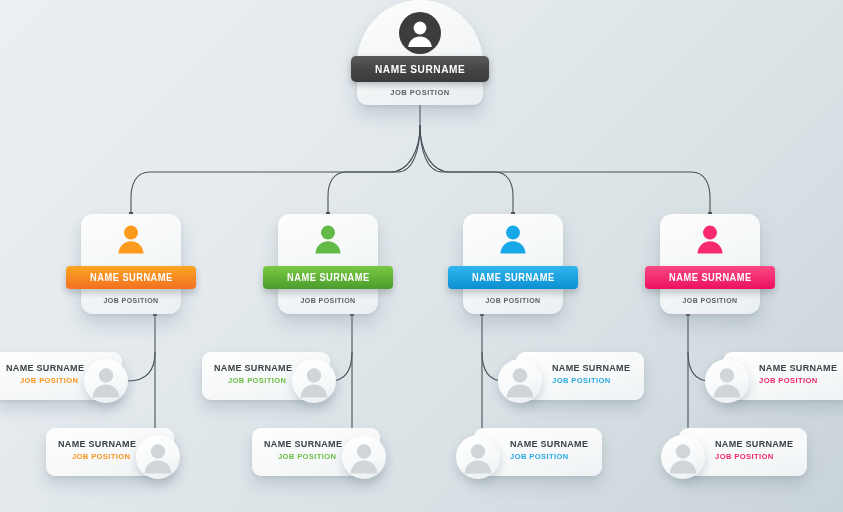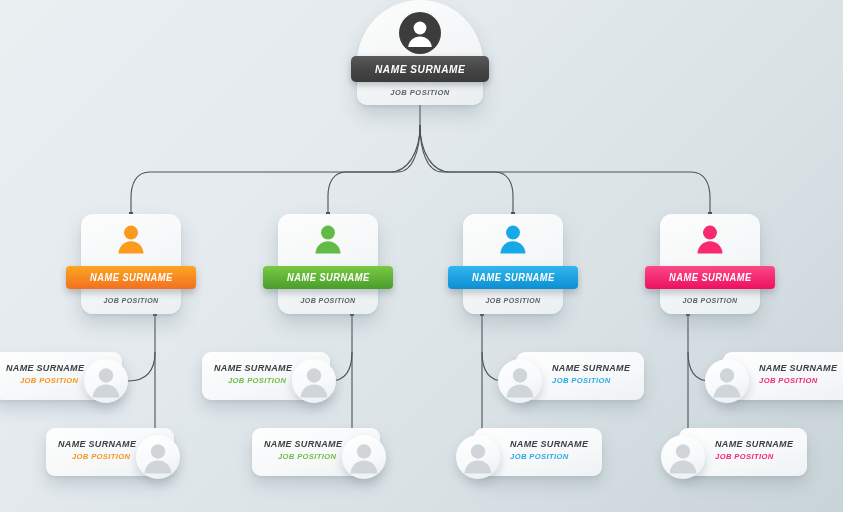--- a/index.html
+++ b/index.html
@@ -2,21 +2,21 @@
 <html><head>
 <meta charset="utf-8">
 <style>
   * { margin:0; padding:0; box-sizing:border-box; }
   html,body { width:843px; height:512px; overflow:hidden; }
   body{
     font-family:"Liberation Sans", sans-serif;
     background:linear-gradient(135deg,#eaeff2 0%,#e4eaee 35%,#dae2e6 65%,#c9d4d8 100%);
     position:relative;
   }
-  #canvas{ position:absolute; inset:0; width:843px; height:512px;font-style:italic; }
+  #canvas{ position:absolute; inset:0; width:843px; height:512px; }
 
   
   #wires{ position:absolute; left:0; top:0; width:843px; height:512px; pointer-events:none; }
 
   
   .root-card{
     position:absolute; left:357px; top:0px; width:126px; height:105px;
     background:linear-gradient(160deg,#fdfdfd 0%,#f4f6f7 55%,#e9eef0 100%);
     border-radius:63px 63px 10px 10px;
     box-shadow:0 10px 18px rgba(120,138,148,.30), 0 2px 3px rgba(120,138,148,.18);

